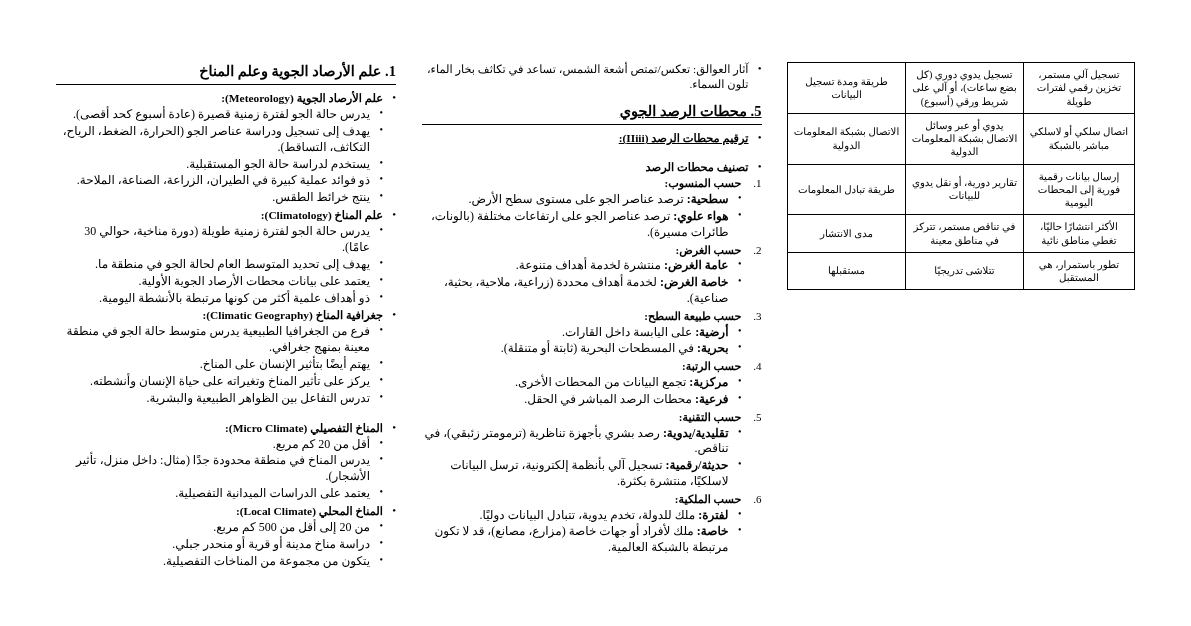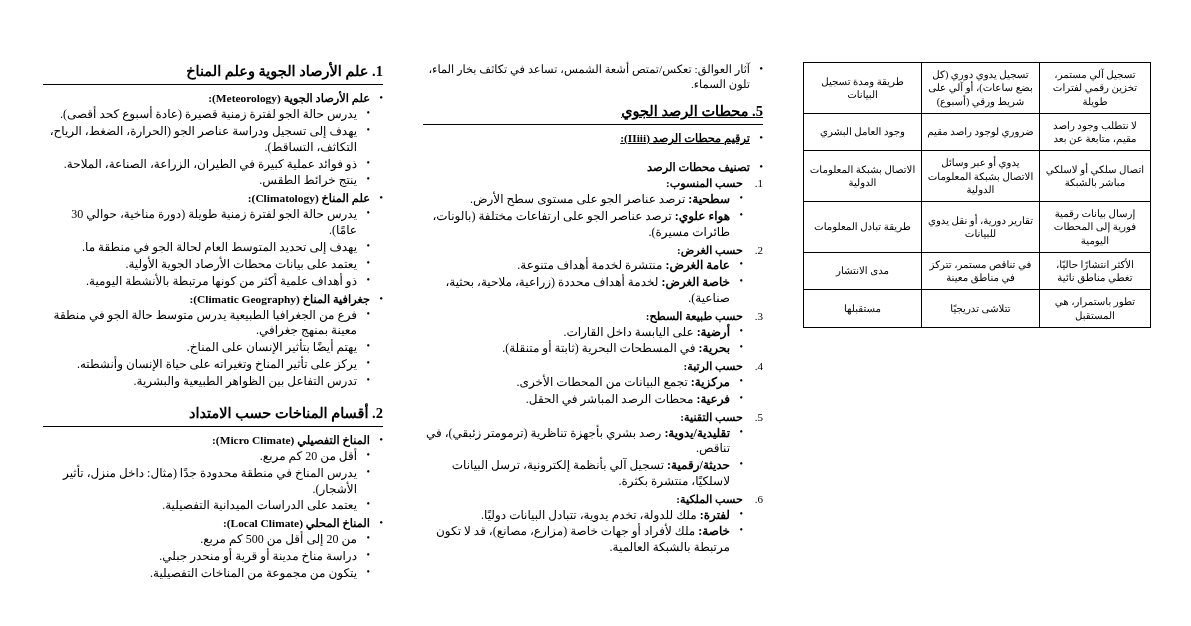--- a/index.html
+++ b/index.html
@@ -7,25 +7,25 @@
     margin: 0; padding: 0;
     background: #ffffff;
     width: 1191px; height: 626px;
     overflow: hidden;
     font-family: "Liberation Serif", "DejaVu Serif", serif;
     color: #000;
   }
   .page {
     position: relative;
     width: 1191px; height: 626px;
-    padding: 62px 40px 0 56px;
+    padding: 62px 56px 0 56px;
     display: flex;
     flex-direction: row-reverse;
-    justify-content: flex-end;
-    gap: 40px;
+    justify-content: space-between;
+    gap: 20px;
     direction: rtl;
   }
   .col {
     width: 340px;
     flex: 0 0 auto;
   }
   .col-table { width: 348px; }
 
   h2.section-title {
     font-size: 14.5px;
@@ -119,20 +119,21 @@
   <div class="col col-right">
 
     <div class="section">
       <h2 class="section-title">1. علم الأرصاد الجوية وعلم المناخ</h2>
       <ul class="lvl1">
         <li>
           <span class="b">علم الأرصاد الجوية (Meteorology):</span>
           <ul class="lvl2">
             <li>يدرس حالة الجو لفترة زمنية قصيرة (عادة أسبوع كحد أقصى).</li>
             <li>يهدف إلى تسجيل ودراسة عناصر الجو (الحرارة، الضغط، الرياح، التكاثف، التساقط).</li>
+            <li>يستخدم لدراسة حالة الجو المستقبلية.</li>
             <li>ذو فوائد عملية كبيرة في الطيران، الزراعة، الصناعة، الملاحة.</li>
             <li>ينتج خرائط الطقس.</li>
           </ul>
         </li>
         <li>
           <span class="b">علم المناخ (Climatology):</span>
           <ul class="lvl2">
             <li>يدرس حالة الجو لفترة زمنية طويلة (دورة مناخية، حوالي 30 عامًا).</li>
             <li>يهدف إلى تحديد المتوسط العام لحالة الجو في منطقة ما.</li>
             <li>يعتمد على بيانات محطات الأرصاد الجوية الأولية.</li>
@@ -145,21 +146,20 @@
             <li>فرع من الجغرافيا الطبيعية يدرس متوسط حالة الجو في منطقة معينة بمنهج جغرافي.</li>
             <li>يهتم أيضًا بتأثير الإنسان على المناخ.</li>
             <li>يركز على تأثير المناخ وتغيراته على حياة الإنسان وأنشطته.</li>
             <li>تدرس التفاعل بين الظواهر الطبيعية والبشرية.</li>
           </ul>
         </li>
       </ul>
     </div>
 
     <div class="section">
-      <h2 class="section-title">2. أقسام المناخات حسب الامتداد</h2>
       <ul class="lvl1">
         <li>
           <span class="b">المناخ التفصيلي (Micro Climate):</span>
           <ul class="lvl2">
             <li>أقل من 20 كم مربع.</li>
             <li>يدرس المناخ في منطقة محدودة جدًا (مثال: داخل منزل، تأثير الأشجار).</li>
             <li>يعتمد على الدراسات الميدانية التفصيلية.</li>
           </ul>
         </li>
         <li>
@@ -246,25 +246,20 @@
 
   <div class="col col-table">
     <table class="grid">
       <tbody>
         <tr>
           <td class="c1">تسجيل آلي مستمر، تخزين رقمي لفترات طويلة</td>
           <td class="c2">تسجيل يدوي دوري (كل بضع ساعات)، أو آلي على شريط ورقي (أسبوع)</td>
           <td class="c3">طريقة ومدة تسجيل البيانات</td>
         </tr>
         <tr>
-          <td class="c1">لا نتطلب وجود راصد مقيم، متابعة عن بعد</td>
-          <td class="c2">ضروري لوجود راصد مقيم</td>
-          <td class="c3">وجود العامل البشري</td>
-        </tr>
-        <tr>
           <td class="c1">اتصال سلكي أو لاسلكي مباشر بالشبكة</td>
           <td class="c2">يدوي أو عبر وسائل الاتصال بشبكة المعلومات الدولية</td>
           <td class="c3">الاتصال بشبكة المعلومات الدولية</td>
         </tr>
         <tr>
           <td class="c1">إرسال بيانات رقمية فورية إلى المحطات اليومية</td>
           <td class="c2">تقارير دورية، أو نقل يدوي للبيانات</td>
           <td class="c3">طريقة تبادل المعلومات</td>
         </tr>
         <tr>

